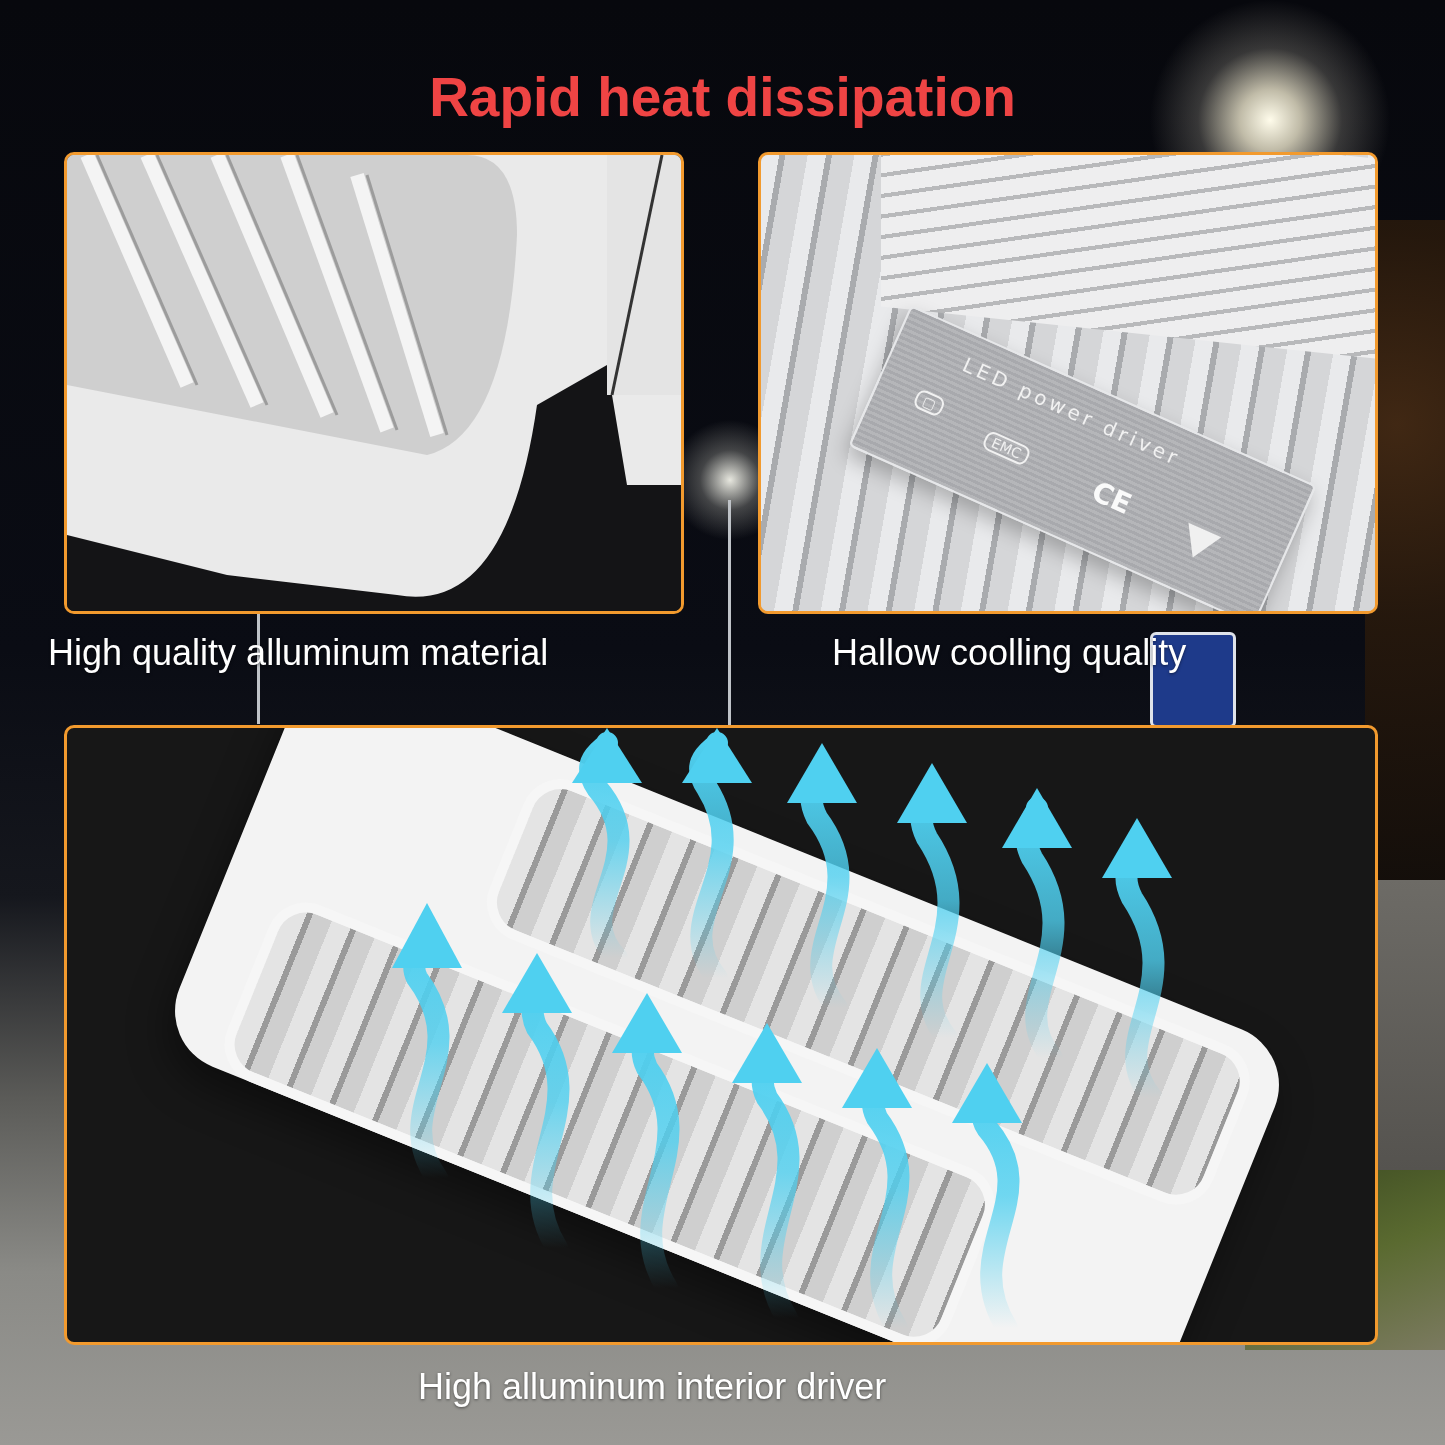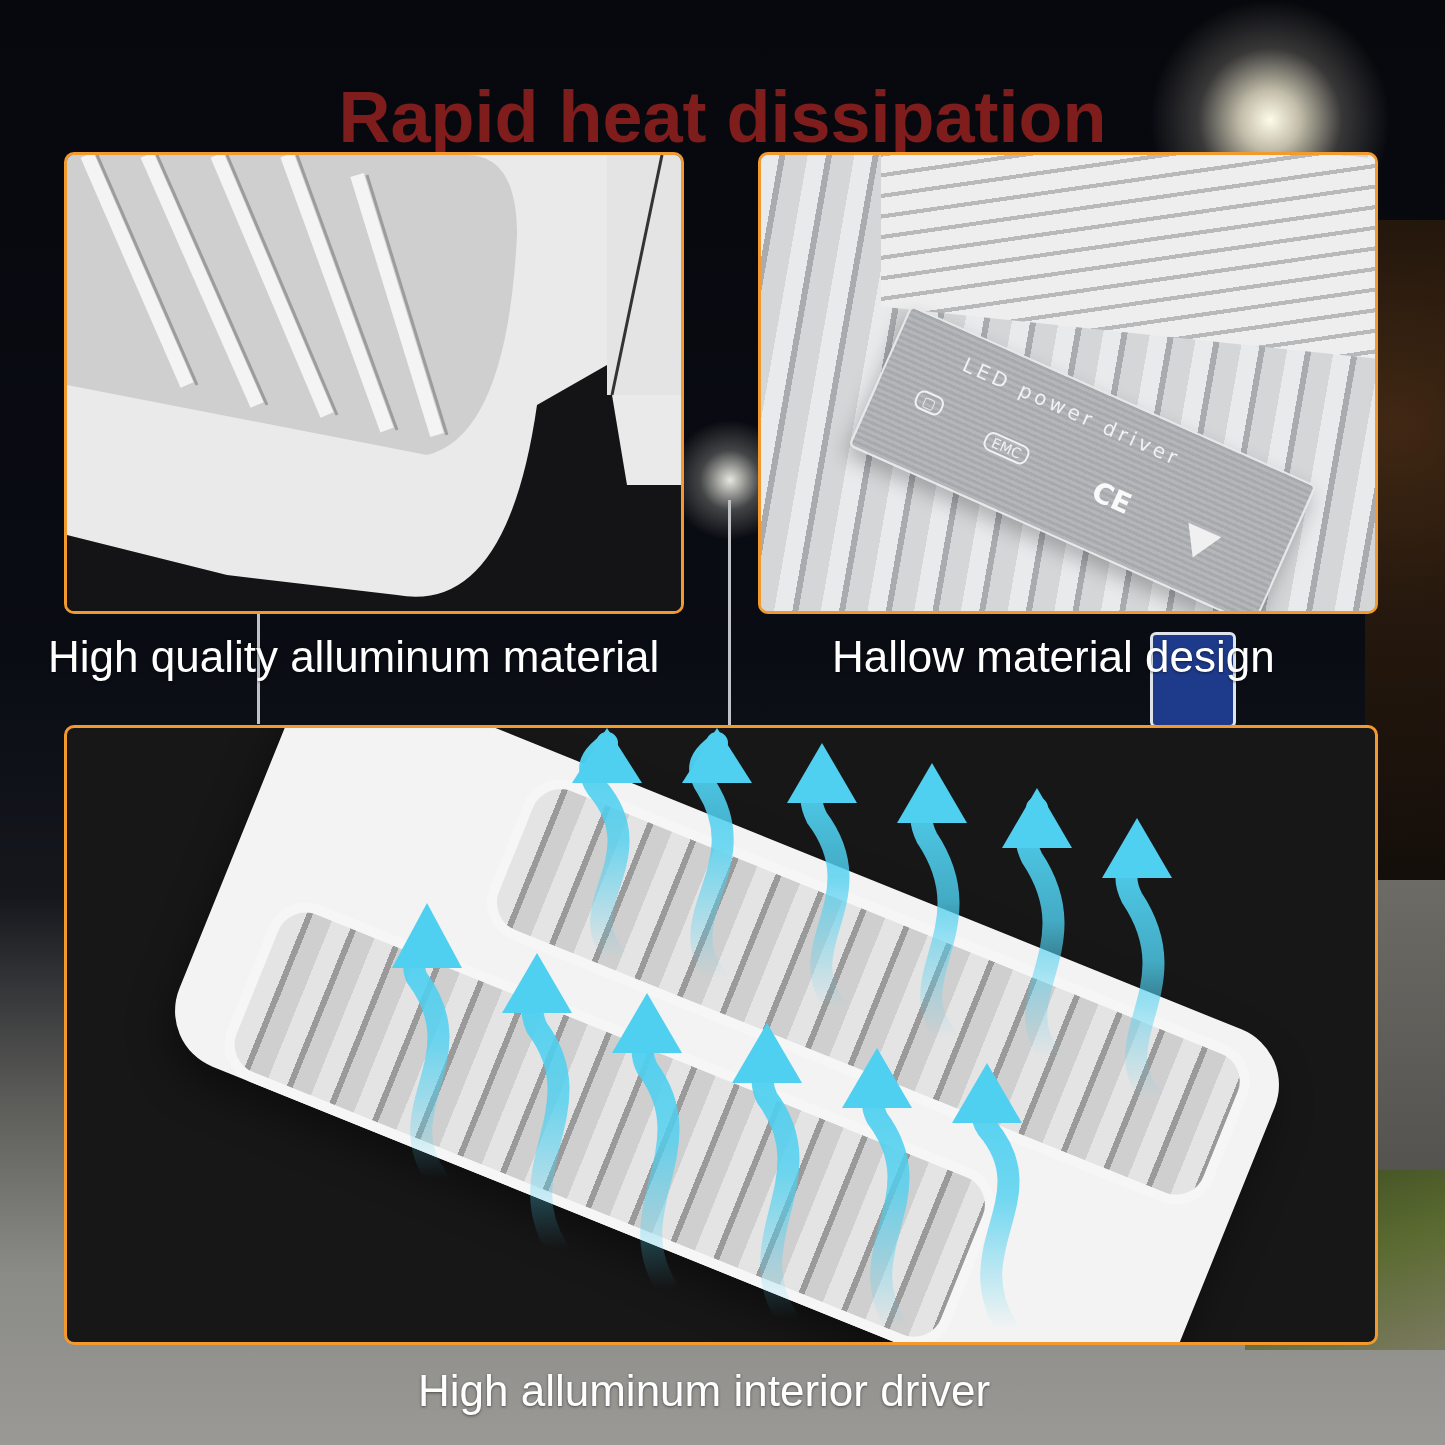--- a/index.html
+++ b/index.html
@@ -8,26 +8,26 @@
     background:
       radial-gradient(ellipse 120px 120px at 1270px 120px, rgba(255,252,235,1) 0%, rgba(255,248,220,.75) 25%, rgba(200,195,180,.25) 60%, rgba(0,0,0,0) 100%),
       radial-gradient(ellipse 60px 60px at 730px 480px, rgba(255,255,245,.9) 0%, rgba(200,200,190,.3) 50%, rgba(0,0,0,0) 100%),
       linear-gradient(180deg,#07080d 0%,#0a0c14 45%,#15171d 62%,#5b5b58 76%,#8a8a86 88%,#9a9995 100%);}
   .tree{position:absolute;right:0;top:220px;width:80px;height:680px;
     background:radial-gradient(circle at 40% 30%,#4a2d14 0%,#2a1a0c 40%,#120c07 100%);opacity:.85;}
   .wall{position:absolute;right:0;top:880px;width:70px;height:290px;background:linear-gradient(180deg,#6d6b66,#55534f);}
   .grass{position:absolute;right:0;top:1170px;width:200px;height:180px;background:linear-gradient(160deg,#3c4a22,#5a6a30 50%,#7b7a60);}
   .pole{position:absolute;background:#bfc3c8;width:3px;}
   .sign{position:absolute;left:1150px;top:632px;width:80px;height:90px;background:#1e3a8a;border:3px solid #dfe3ea;border-radius:6px;}
-  .title{position:absolute;left:0;right:0;top:28px;text-align:center;font-weight:700;font-size:72px;letter-spacing:0px;color:#7f1d1d;}
+  .title{position:absolute;left:0;right:0;top:28px;text-align:center;font-weight:700;font-size:55px;letter-spacing:0px;color:#ef4444;}
   .panel{position:absolute;border:3px solid #f29a2e;border-radius:10px;overflow:hidden;box-sizing:border-box;}
   .p1{left:64px;top:152px;width:620px;height:462px;background:#141416;}
   .p2{left:758px;top:152px;width:620px;height:462px;background:#cfd0d2;}
   .p3{left:64px;top:725px;width:1314px;height:620px;background:#171717;}
-  .caption{position:absolute;color:#fff;font-size:44px;text-shadow:0 1px 3px rgba(0,0,0,.5);white-space:nowrap;}
+  .caption{position:absolute;color:#fff;font-size:36px;text-shadow:0 1px 3px rgba(0,0,0,.5);white-space:nowrap;}
   .c1{left:48px;top:632px;}
   .c2{left:832px;top:632px;}
   .c3{left:418px;top:1366px;}
   
   .housing1{position:absolute;left:0;top:0;width:620px;height:462px;}
   
   .fins{position:absolute;inset:0;background:repeating-linear-gradient(100deg,#e9eaec 0 18px,#a9abae 18px 24px,#d5d6d8 24px 46px);}
   .finsTop{position:absolute;left:120px;top:-20px;width:540px;height:200px;background:repeating-linear-gradient(-14deg,#eeeeef 0 16px,#b8b9bb 16px 20px);transform:skewY(6deg);}
   .driver{position:absolute;left:150px;top:150px;width:440px;height:150px;transform:rotate(24deg);transform-origin:left top;
     background:repeating-linear-gradient(0deg,#b5b6b9 0 3px,#a8a9ad 3px 6px);border:2px solid #e6e7e9;border-radius:6px;box-shadow:0 10px 20px rgba(0,0,0,.25);}
@@ -131,14 +131,14 @@
       <polygon points="470,225 435,285 505,285"></polygon>
       <polygon points="580,265 545,325 615,325"></polygon>
       <polygon points="700,295 665,355 735,355"></polygon>
       <polygon points="810,320 775,380 845,380"></polygon>
       <polygon points="920,335 885,395 955,395"></polygon>
     </g>
   </svg>
 </div>
 
 <div class="caption c1">High quality alluminum material</div>
-<div class="caption c2">Hallow material design</div>
+<div class="caption c2">Hallow coolling quality</div>
 <div class="caption c3">High alluminum interior driver</div>
 
 </body></html>

